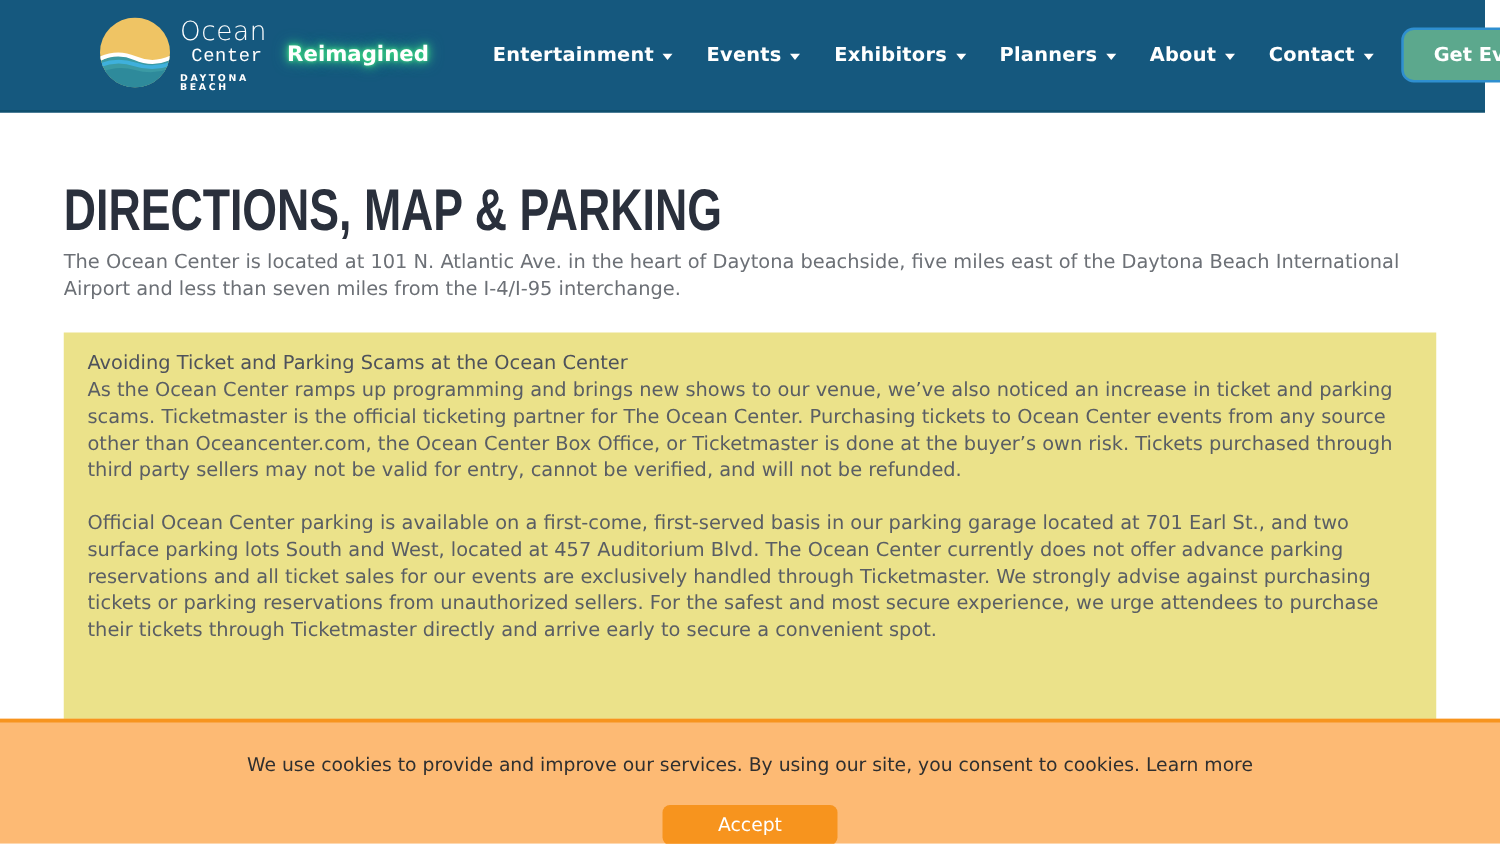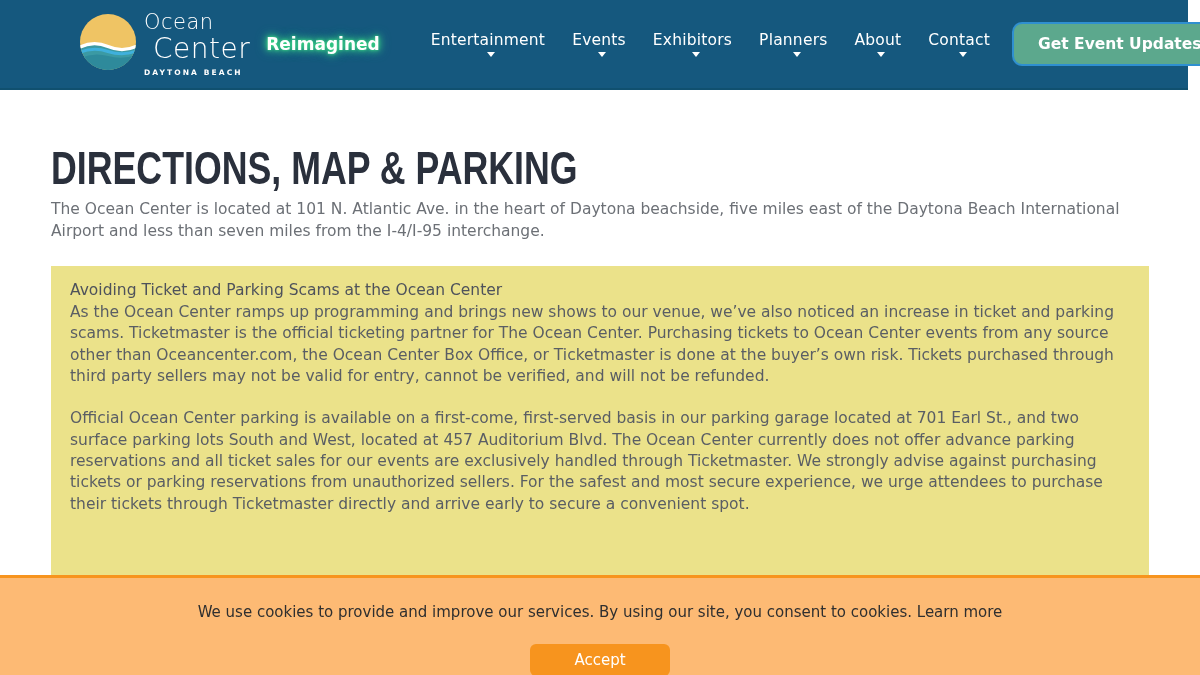--- a/index.html
+++ b/index.html
@@ -8,34 +8,34 @@
 
   
   .navbar {
     position: absolute; top: 0; left: 0; width: 1188px; height: 90px;
     background: #15587E; border-bottom: 2px solid #10506F;
     display: flex; align-items: center; padding: 0 40px 0 80px;
   }
   .logo { display: flex; align-items: center; gap: 8px; cursor: pointer; }
   .logo-text { color: #ffffff; line-height: 1; }
   .logo-line1 { font-size: 21px; font-weight: 300; letter-spacing: 0.5px; }
-  .logo-line2 { font-size: 28px; font-weight: 300; letter-spacing: 0.5px; margin-left: 9px; margin-top: 2px; }
+  .logo-line2 { font-size: 15px; font-weight: 300; letter-spacing: 0.5px; margin-left: 9px; margin-top: 2px; font-family: Liberation Mono, monospace; }
   .logo-tagline { font-size: 7.5px; font-weight: 700; letter-spacing: 2.1px; margin-top: 6px; }
 
   .badge {
     margin-left: 16px; color: #ffffff; font-weight: 700; font-size: 17px;
     text-shadow: 0 0 7px #3EE087, 0 0 3px #3EE087, 0 0 12px rgba(62,224,135,.8);
     white-space: nowrap;
   }
 
   .nav-links { display: flex; align-items: center; margin-left: 24px; }
   .nav-item {
-    display: flex; align-items: center; color: #ffffff; font-weight: 400;
+    display: flex; align-items: center; color: #ffffff; font-weight: 700;
     font-size: 15.5px; letter-spacing: .2px; padding: 10px 0; margin-left: 27px;
-    cursor: pointer; white-space: nowrap; text-decoration: none; flex-direction: column;
+    cursor: pointer; white-space: nowrap; text-decoration: none;
   }
   .caret {
     width: 0; height: 0; margin-left: 7px; margin-top: 3px;
     border-left: 4.5px solid transparent; border-right: 4.5px solid transparent;
     border-top: 5.5px solid #ffffff;
   }
   .cta-btn {
     margin-left: 22px; background: #5CA88D; color: #ffffff; font-weight: 700;
     font-size: 15.5px; font-family: inherit; padding: 11px 24px;
     border: 2px solid #2F8FD0; border-radius: 10px; cursor: pointer; white-space: nowrap;

